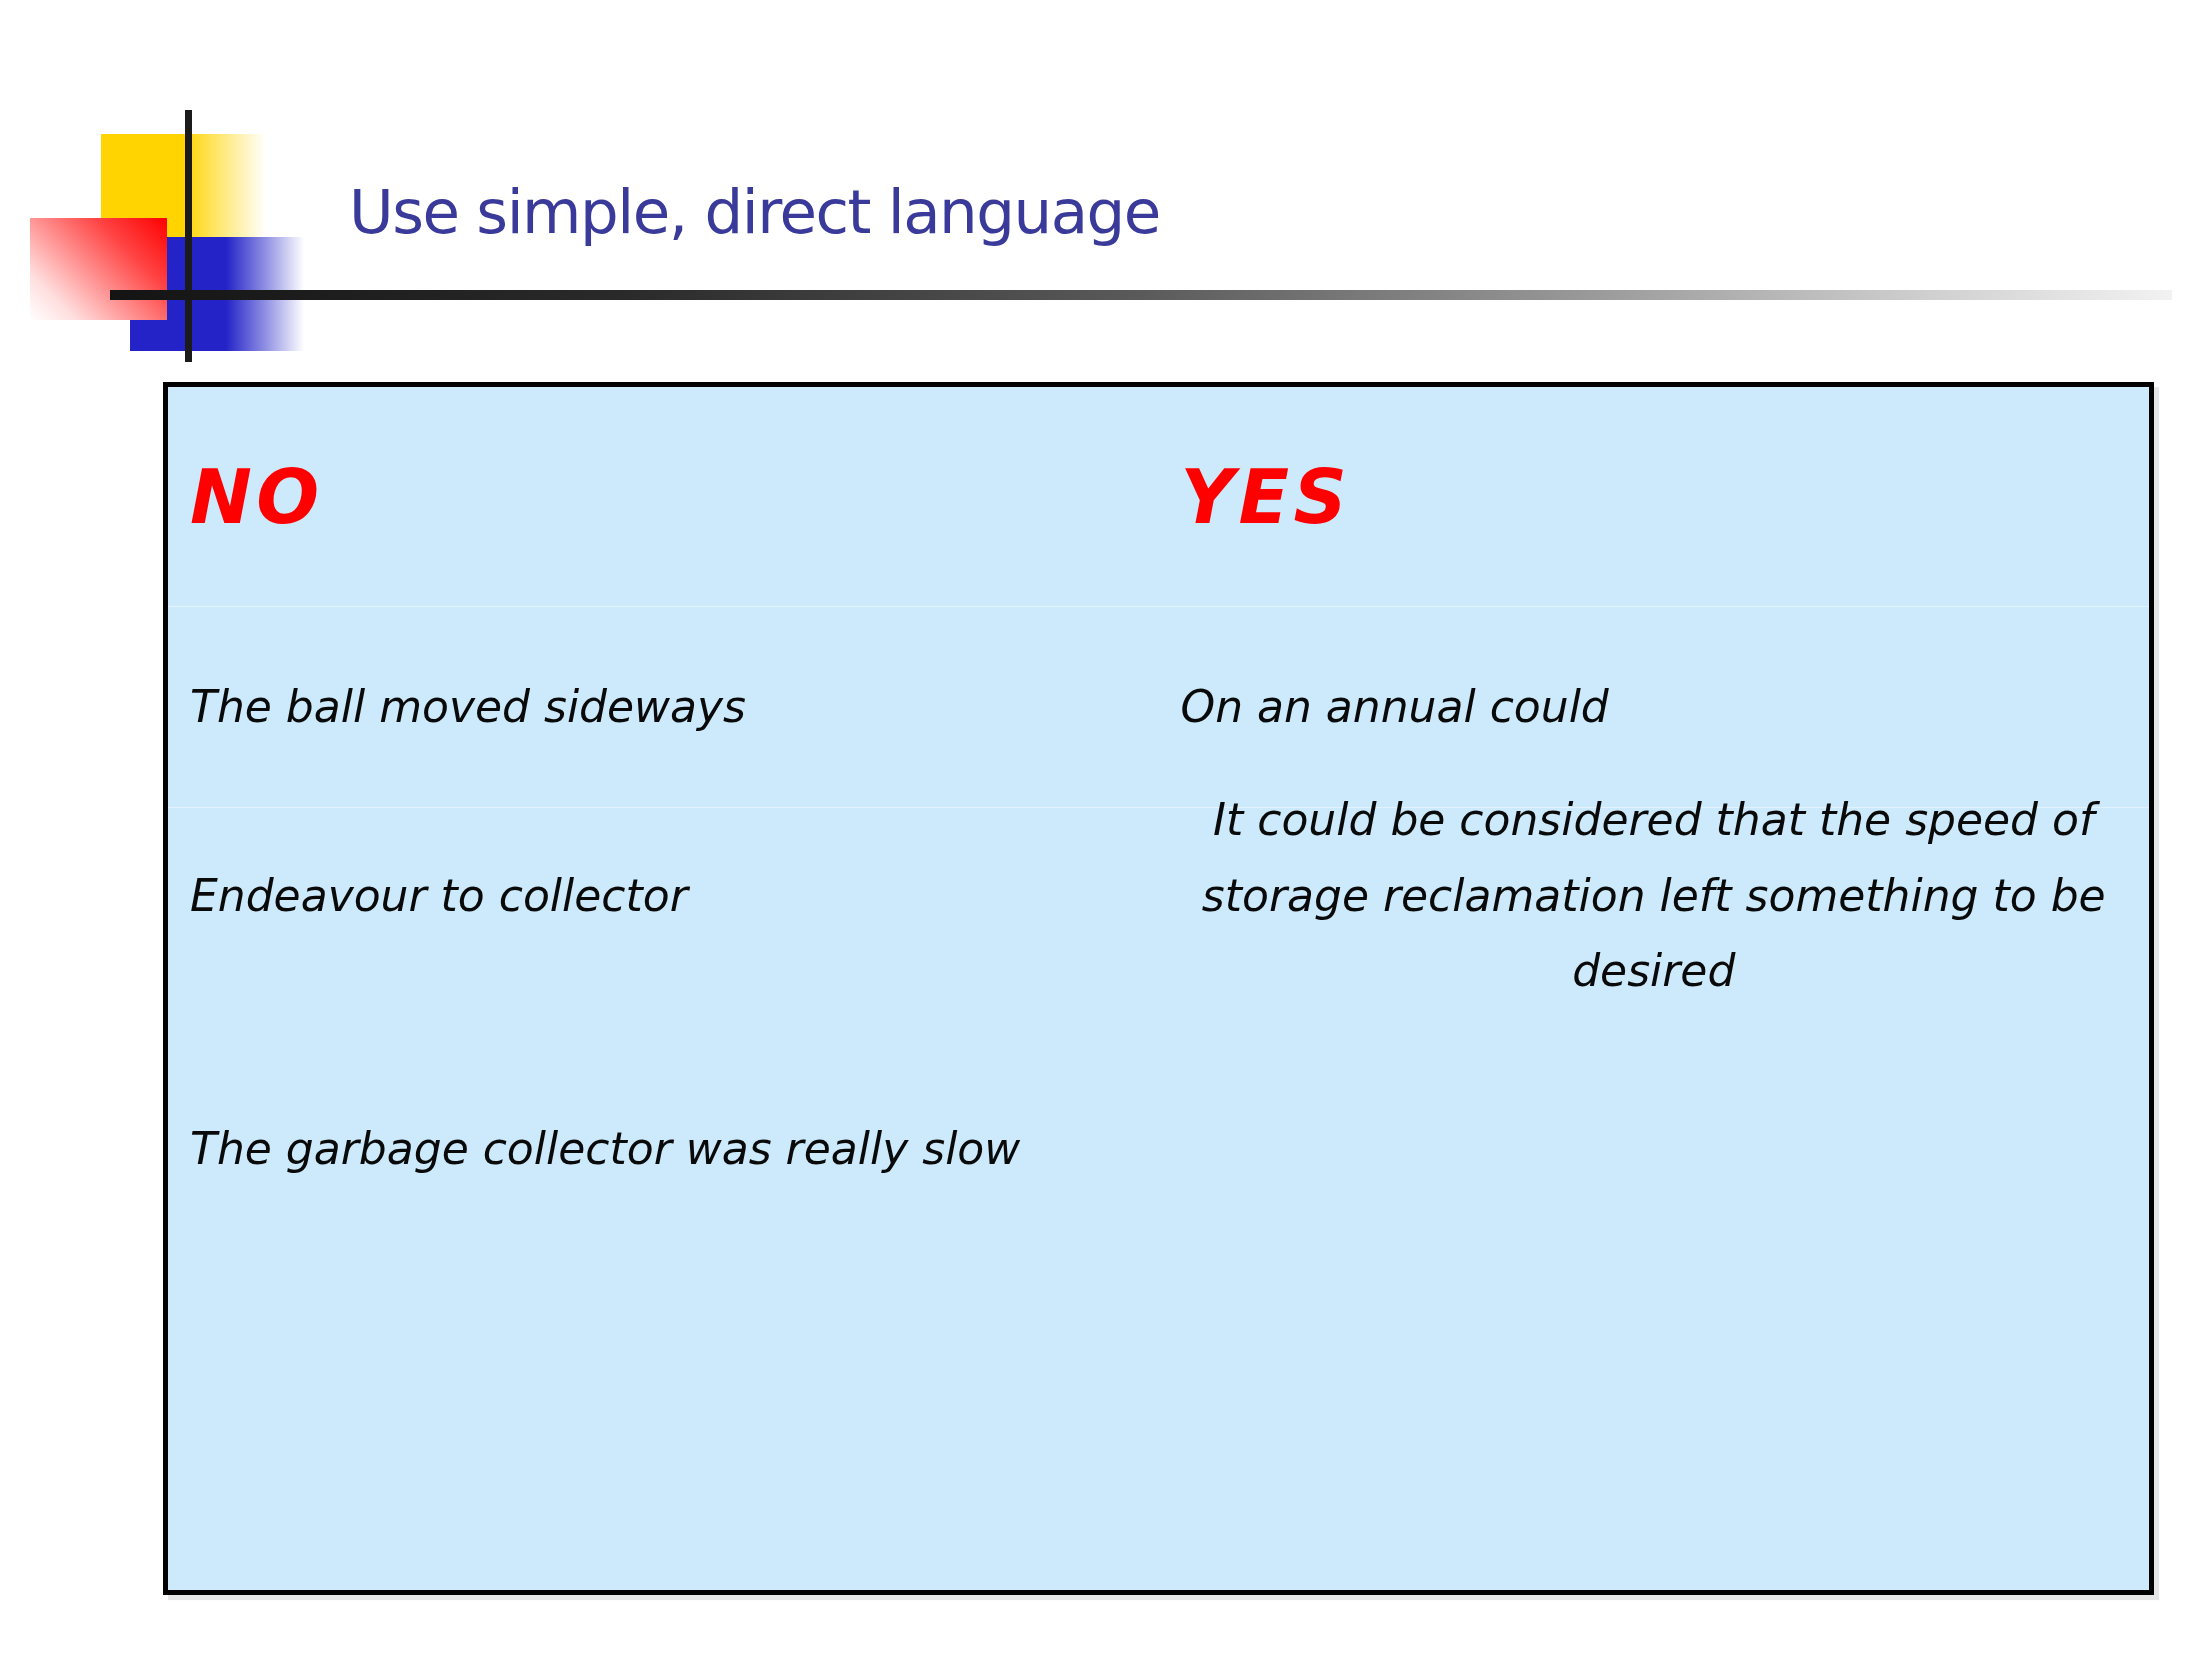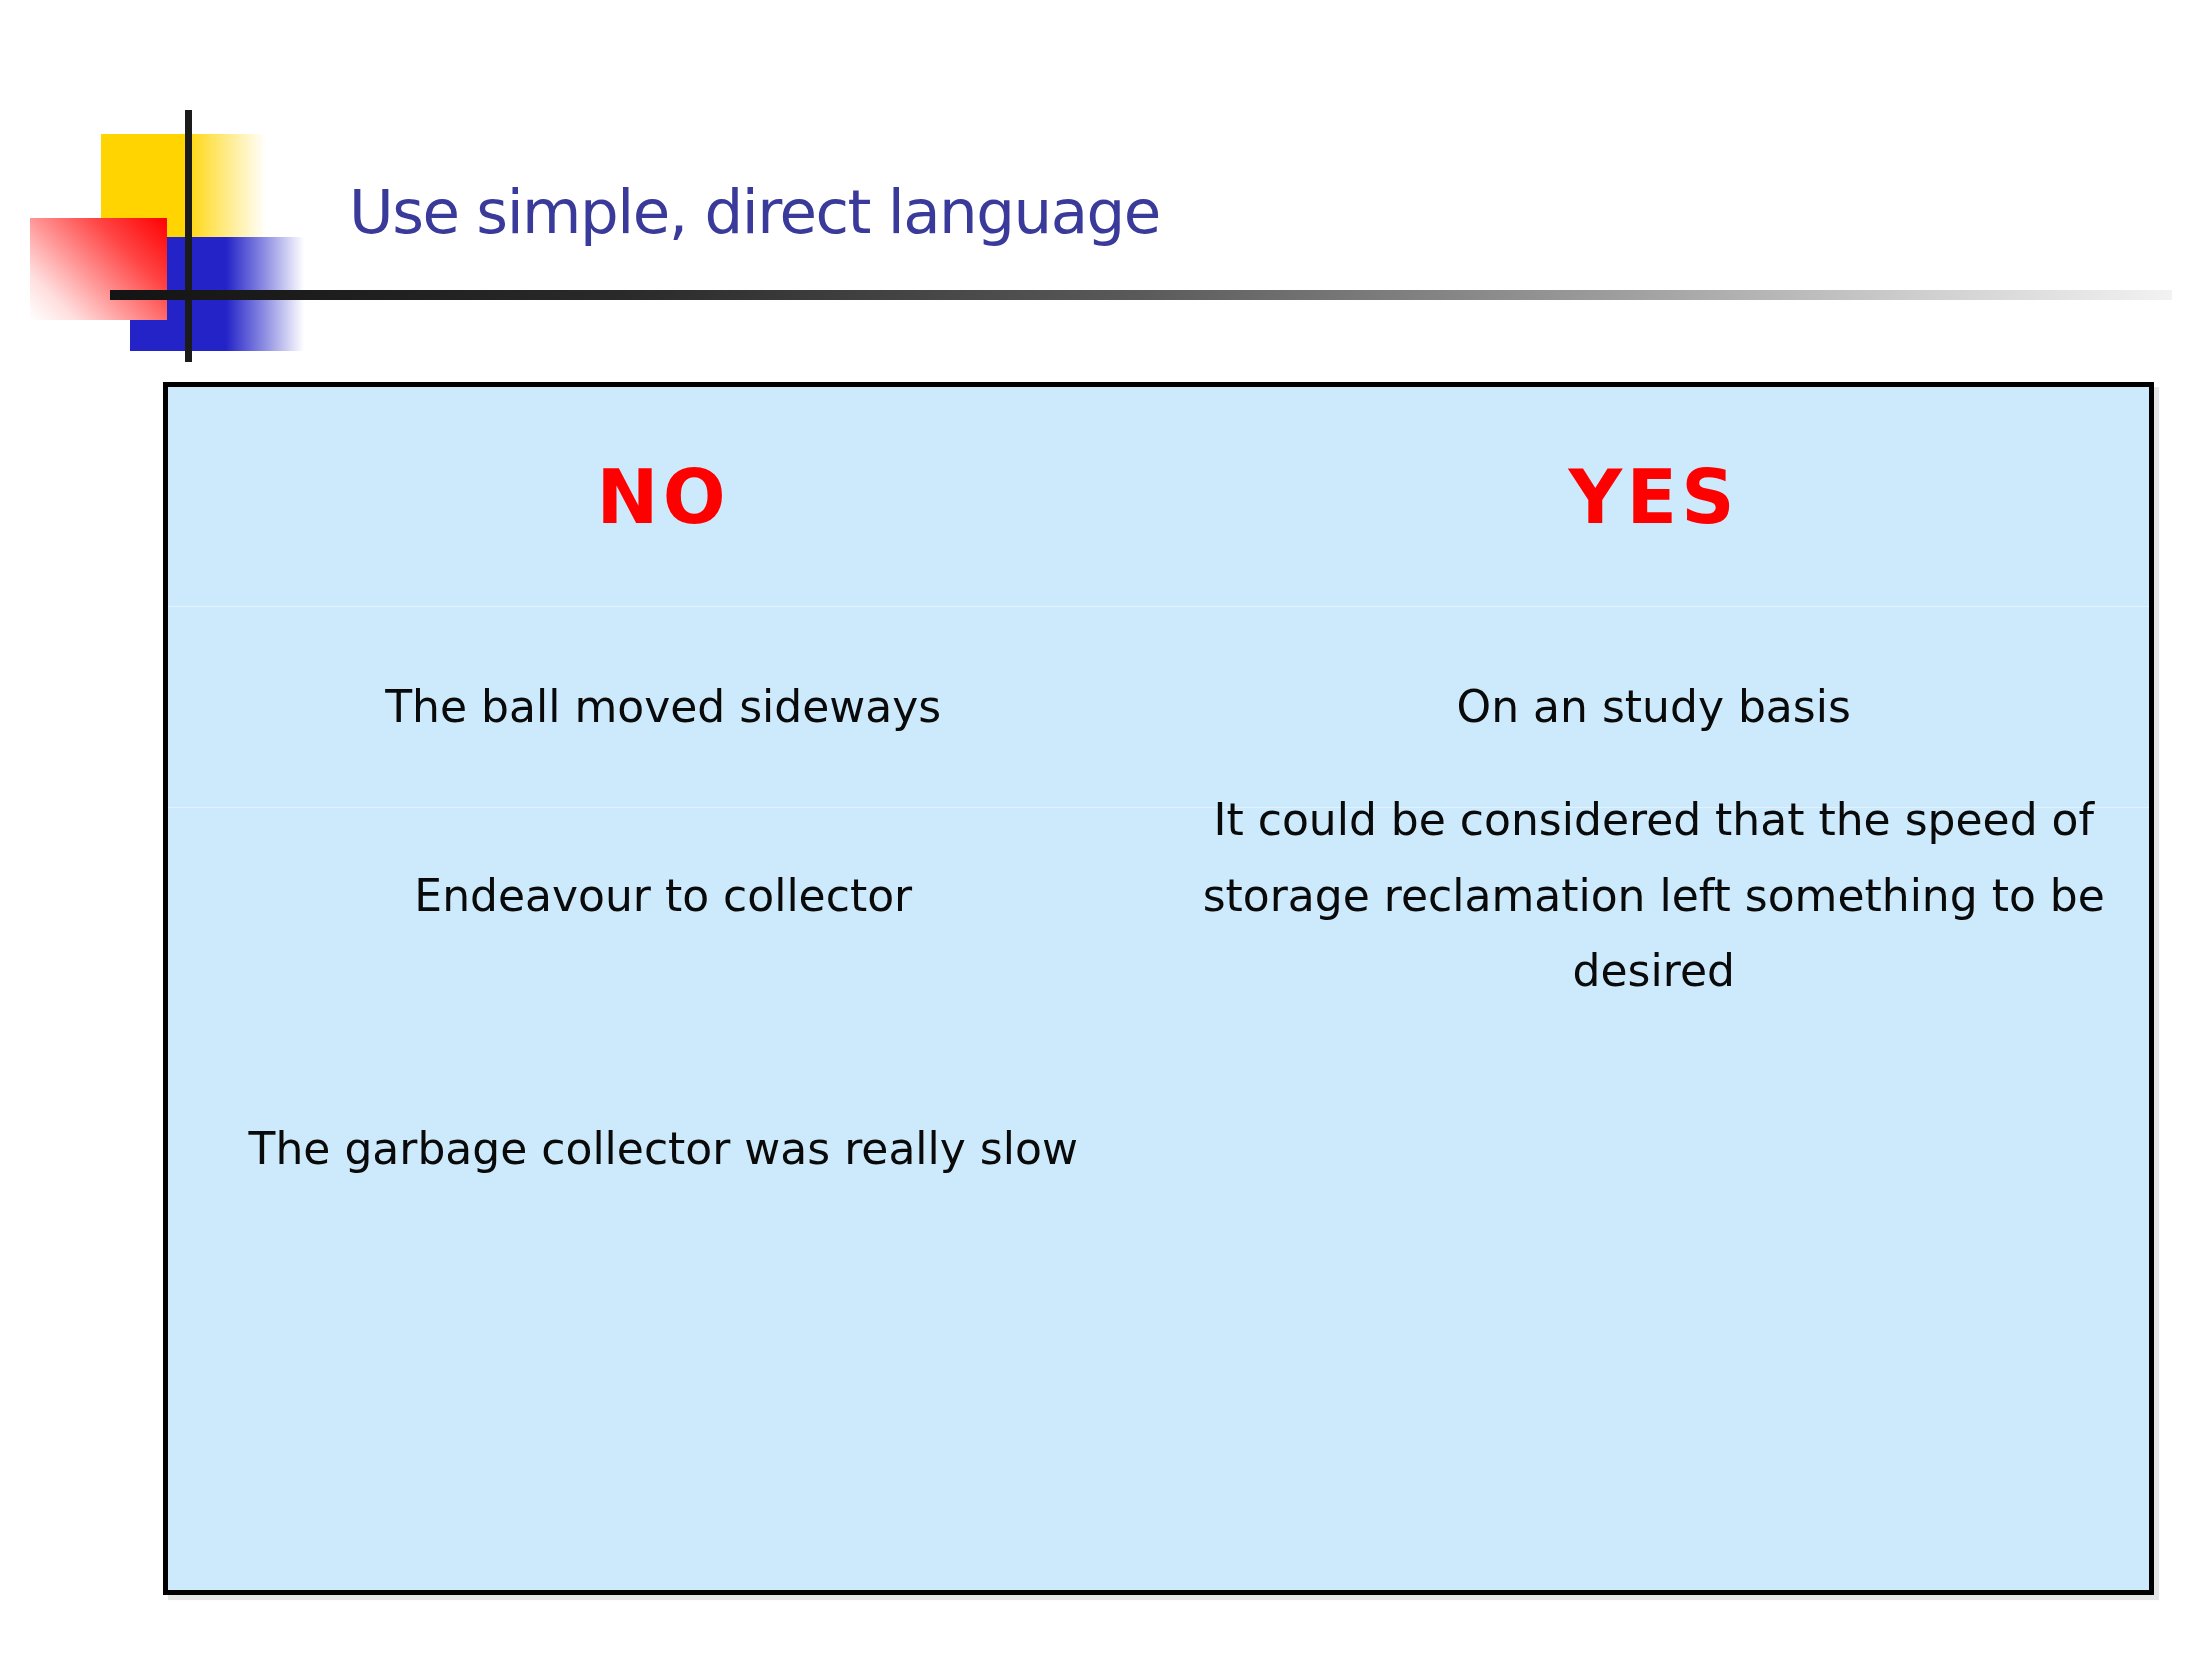--- a/index.html
+++ b/index.html
@@ -79,23 +79,24 @@
   }
   .compare-table {
     width: 100%; height: 100%;
     display: grid;
     grid-template-columns: 1fr 1fr;
     grid-template-rows: 220px 201px 175px 332px 1fr;
   }
   .cell {
     display: flex;
     align-items: center;
-    justify-content: center;
+    justify-content: flex-start;
     text-align: center;
     padding: 16px 22px;
+    font-style: italic;
   }
   .row-divided { border-bottom: 1.5px solid var(--divider-blue); }
   .header-cell {
     font-size: 74px;
     font-weight: bold;
     letter-spacing: 4.4px;
     color: var(--header-red);
   }
   .body-text {
     font-size: 44px;
@@ -123,21 +124,21 @@
     </div>
     <div class="cell header-cell row-divided">
       <span>YES</span>
     </div>
 
     <div class="cell row-divided">
       <span class="body-text">The ball moved sideways</span>
     </div>
 
     <div class="cell row-divided">
-      <span class="body-text">On an study basis</span>
+      <span class="body-text">On an annual could</span>
     </div>
 
     <div class="cell">
       <span class="body-text">Endeavour to collector</span>
     </div>
 
     <div class="cell">
       <span class="body-text">It could be considered that the speed of storage reclamation left something to be desired</span>
     </div>
     <div class="cell">

